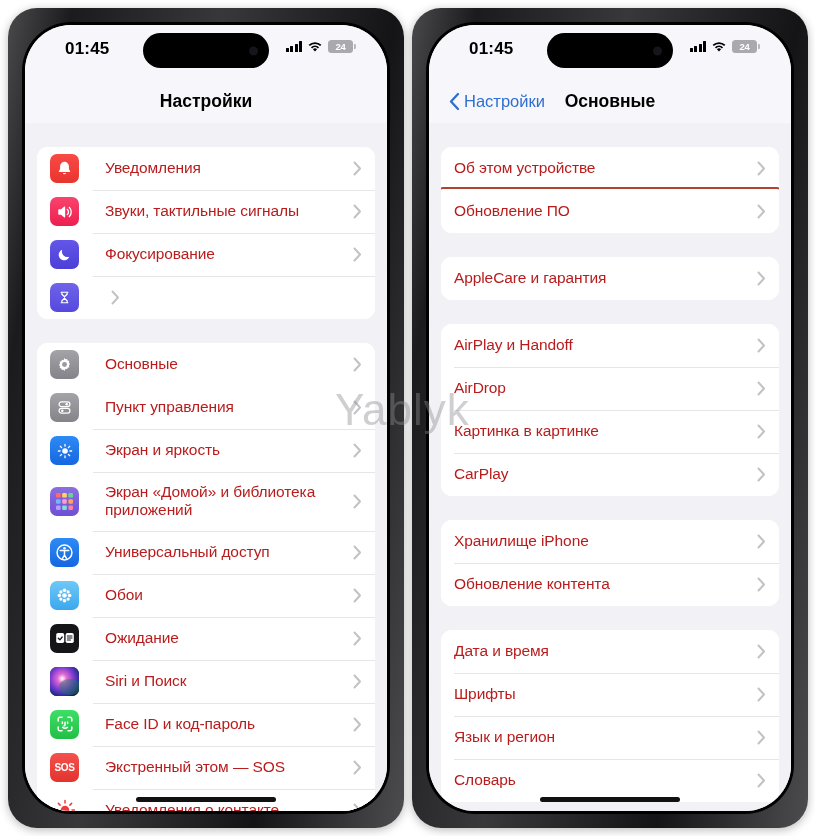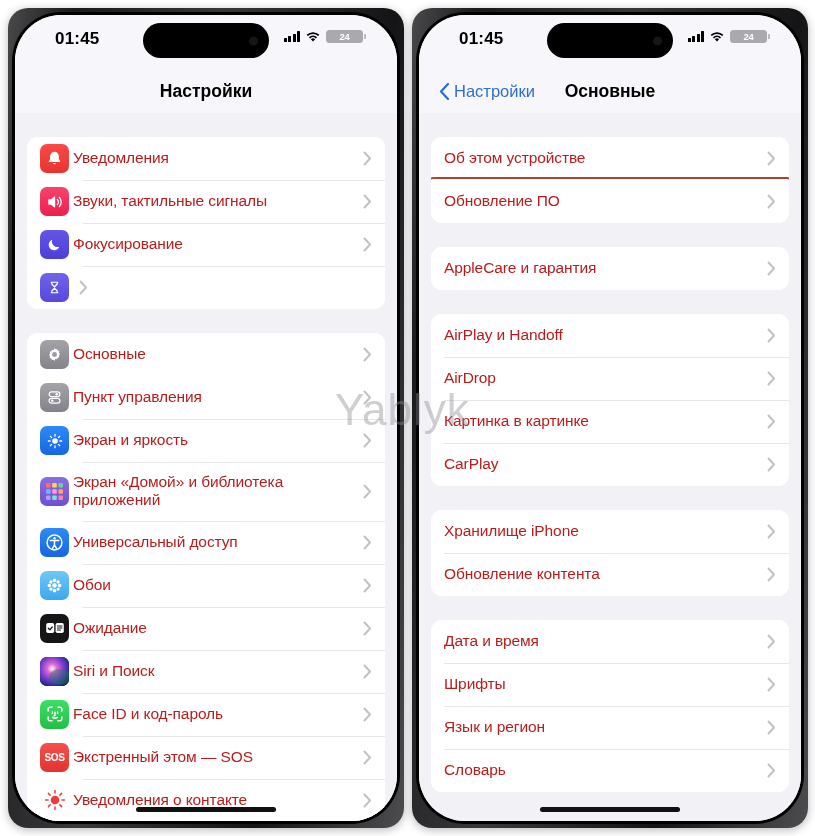--- a/index.html
+++ b/index.html
@@ -9,23 +9,23 @@
     font-family: "Liberation Sans", sans-serif;
     overflow: hidden;
   }
   #root { position: relative; width: 815px; height: 836px; background: #fff; }
 
   
   .phone {
     position: absolute;
     top: 8px;
     width: 396px; height: 820px;
-    border-radius: 20px;
+    border-radius: 29px;
     background: linear-gradient(100deg,#4a4a4d 0%, #1b1b1d 12%, #38383b 40%, #141416 72%, #4d4d50 100%);
-    padding: 4px;
+    padding: 14px;
     box-shadow: 0 2px 10px rgba(0,0,0,.28);
     overflow: hidden;
   }
   .phone.left  { left: 8px; }
   .phone.right { left: 412px; }
 
   .bezel {
     width: 100%; height: 100%;
     border-radius: 49px;
     background: #000;
@@ -79,21 +79,21 @@
     display: flex; align-items: center; gap: 5px;
   }
   .sig { display: flex; align-items: flex-end; gap: 1.5px; height: 11px; }
   .sig i { width: 3px; background: #000; border-radius: .5px; display: block; }
   .sig i:nth-child(1){ height: 4px; }
   .sig i:nth-child(2){ height: 6px; }
   .sig i:nth-child(3){ height: 8.5px; }
   .sig i:nth-child(4){ height: 11px; }
   .batt {
     position: relative;
-    width: 37px; height: 13px;
+    width: 25px; height: 13px;
     border-radius: 3.5px;
     background: #a9a9ae;
     display: flex; align-items: center; justify-content: center;
   }
   .batt::after {
     content:""; position:absolute; right:-2.5px; top:4px;
     width:2px; height:5px; border-radius:0 1px 1px 0; background:#b9b9be;
   }
   .batt span { font-size: 9.5px; font-weight: 700; color:#fff; letter-spacing:-.2px; }
 
@@ -137,21 +137,21 @@
   }
   .row + .row::before {
     content: "";
     position: absolute; left: 56px; right: 0; top: 0;
     height: 1px; background: #e6e6e8;
   }
   .group.plain .row + .row::before { left: 13px; }
   .row .ic {
     width: 29px; height: 29px; border-radius: 7px;
     flex: 0 0 29px;
-    margin-right: 4px;
+    margin-right: 26px;
     display: flex; align-items: center; justify-content: center;
     overflow: hidden;
   }
   .row .label {
     flex: 1 1 auto;
     font-size: 15.5px; color: #b91c1c;
     line-height: 1.18;
     padding: 11px 0;
     letter-spacing: -.1px;
   }

